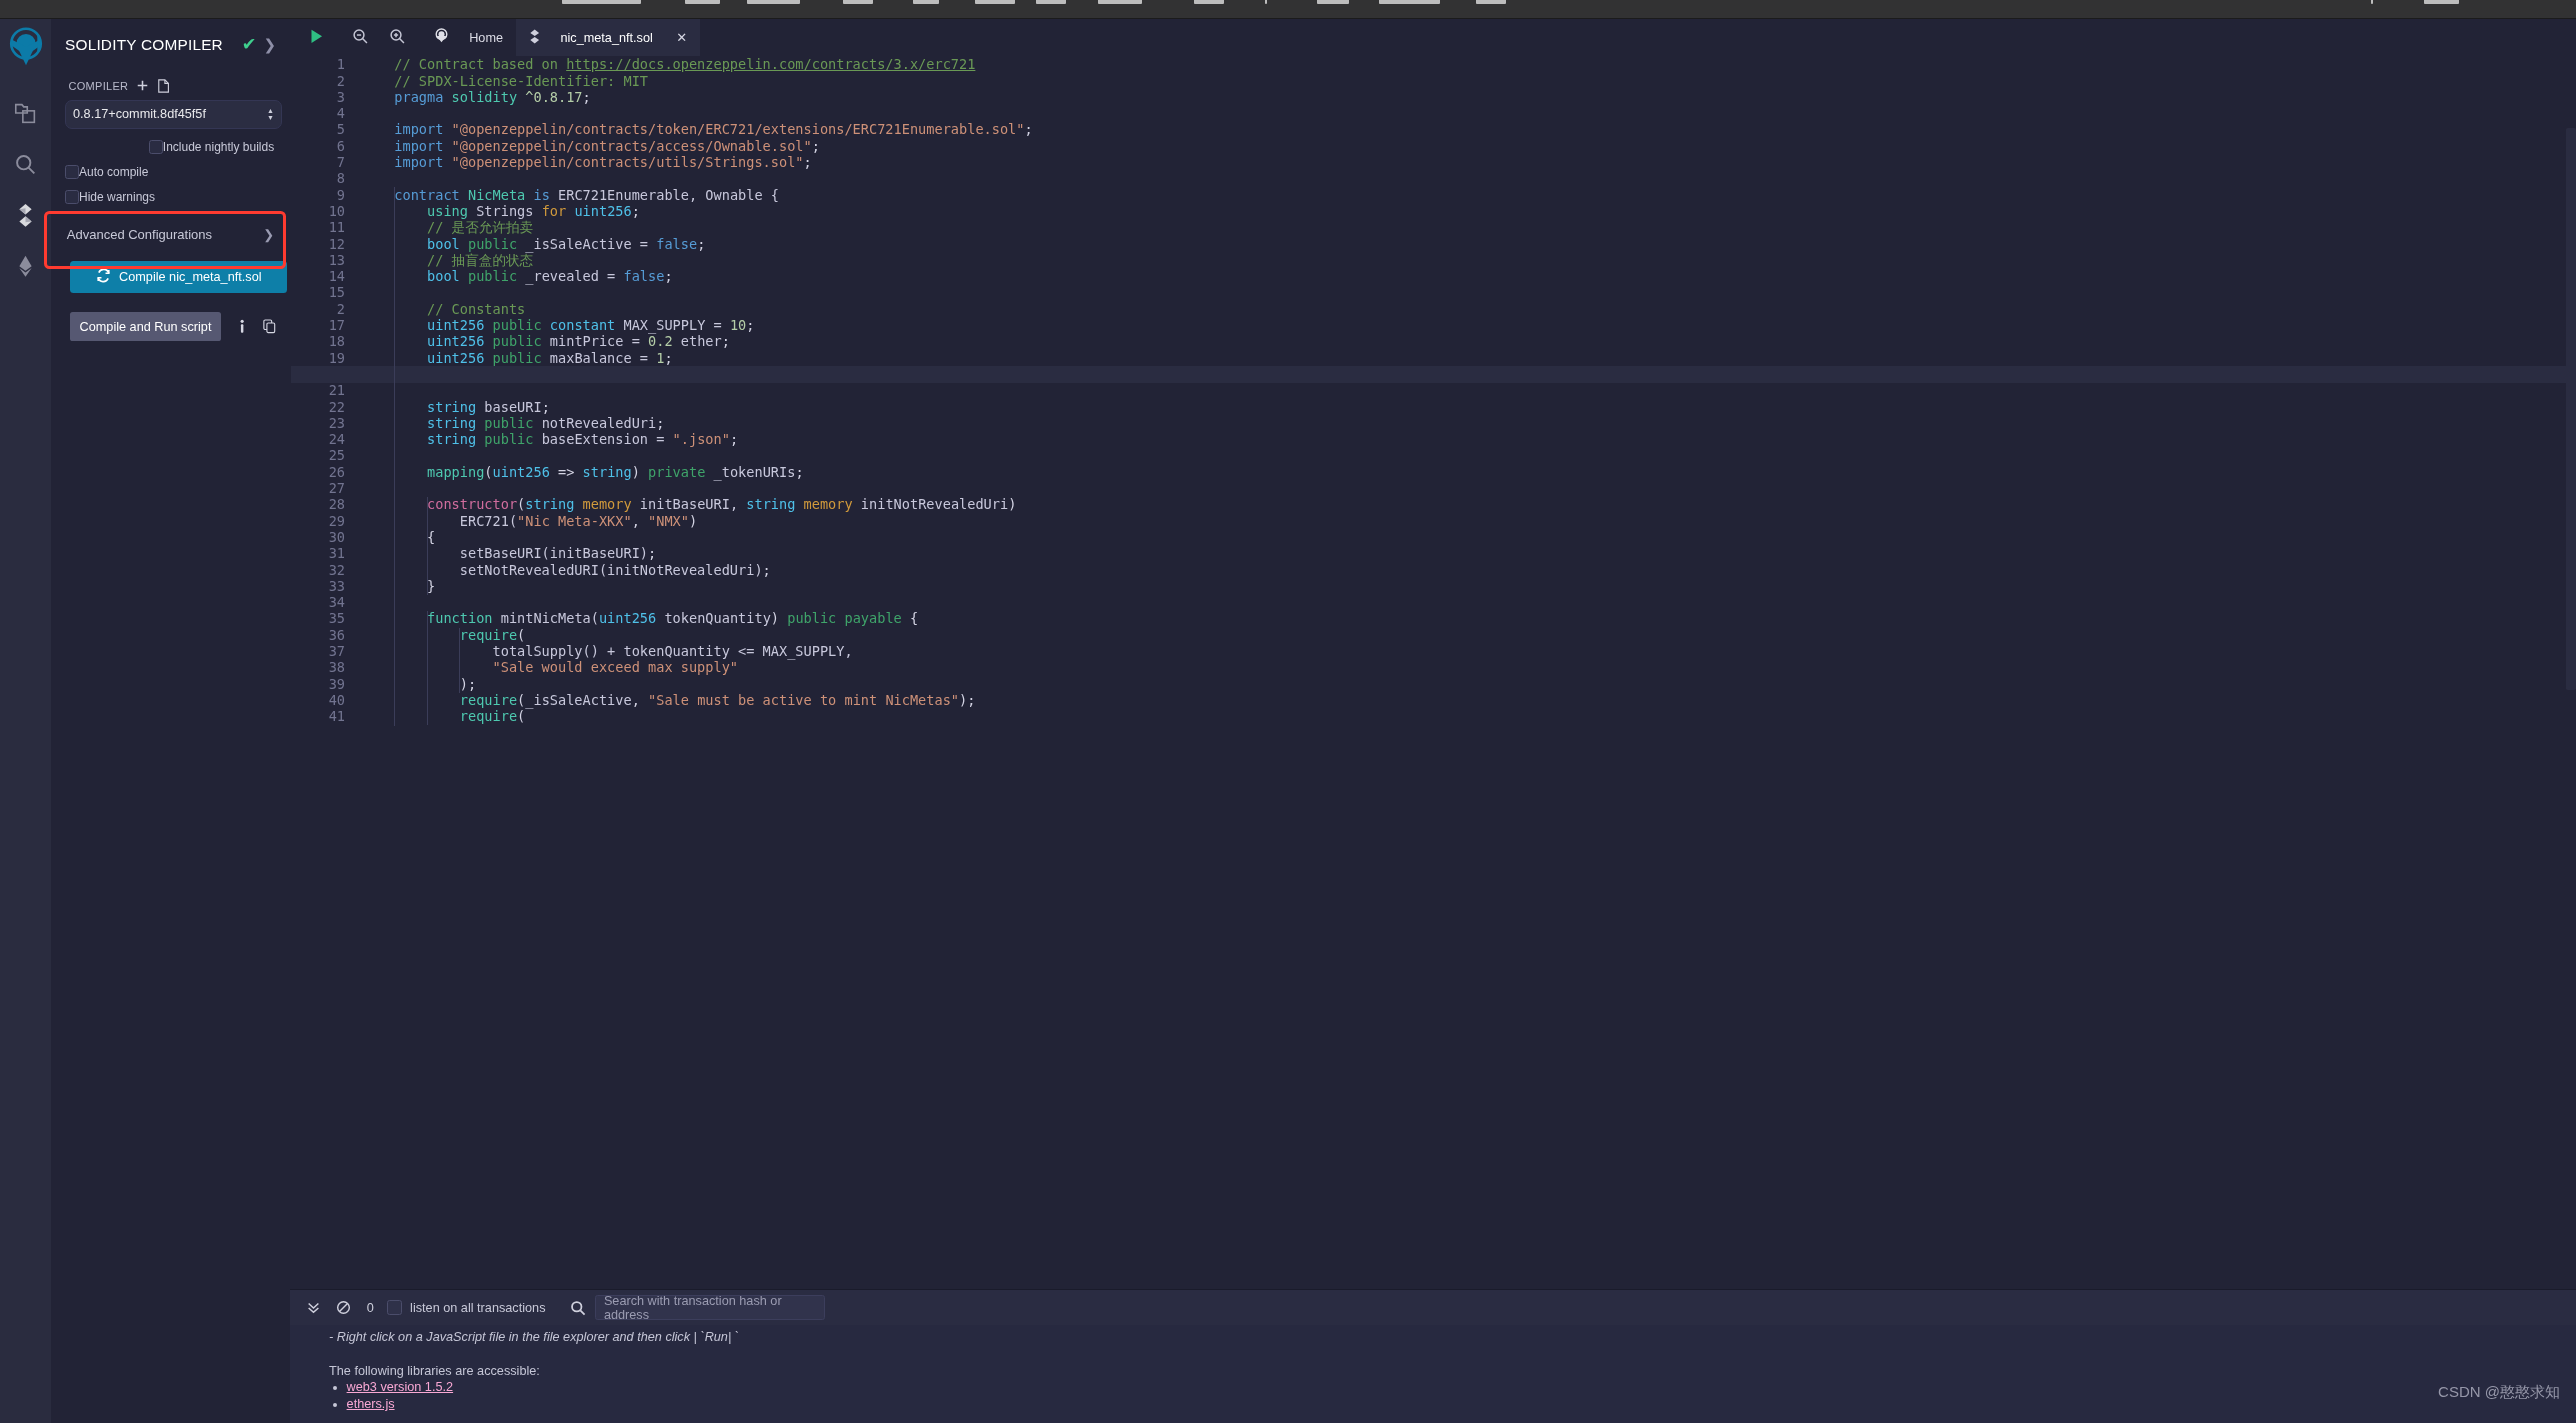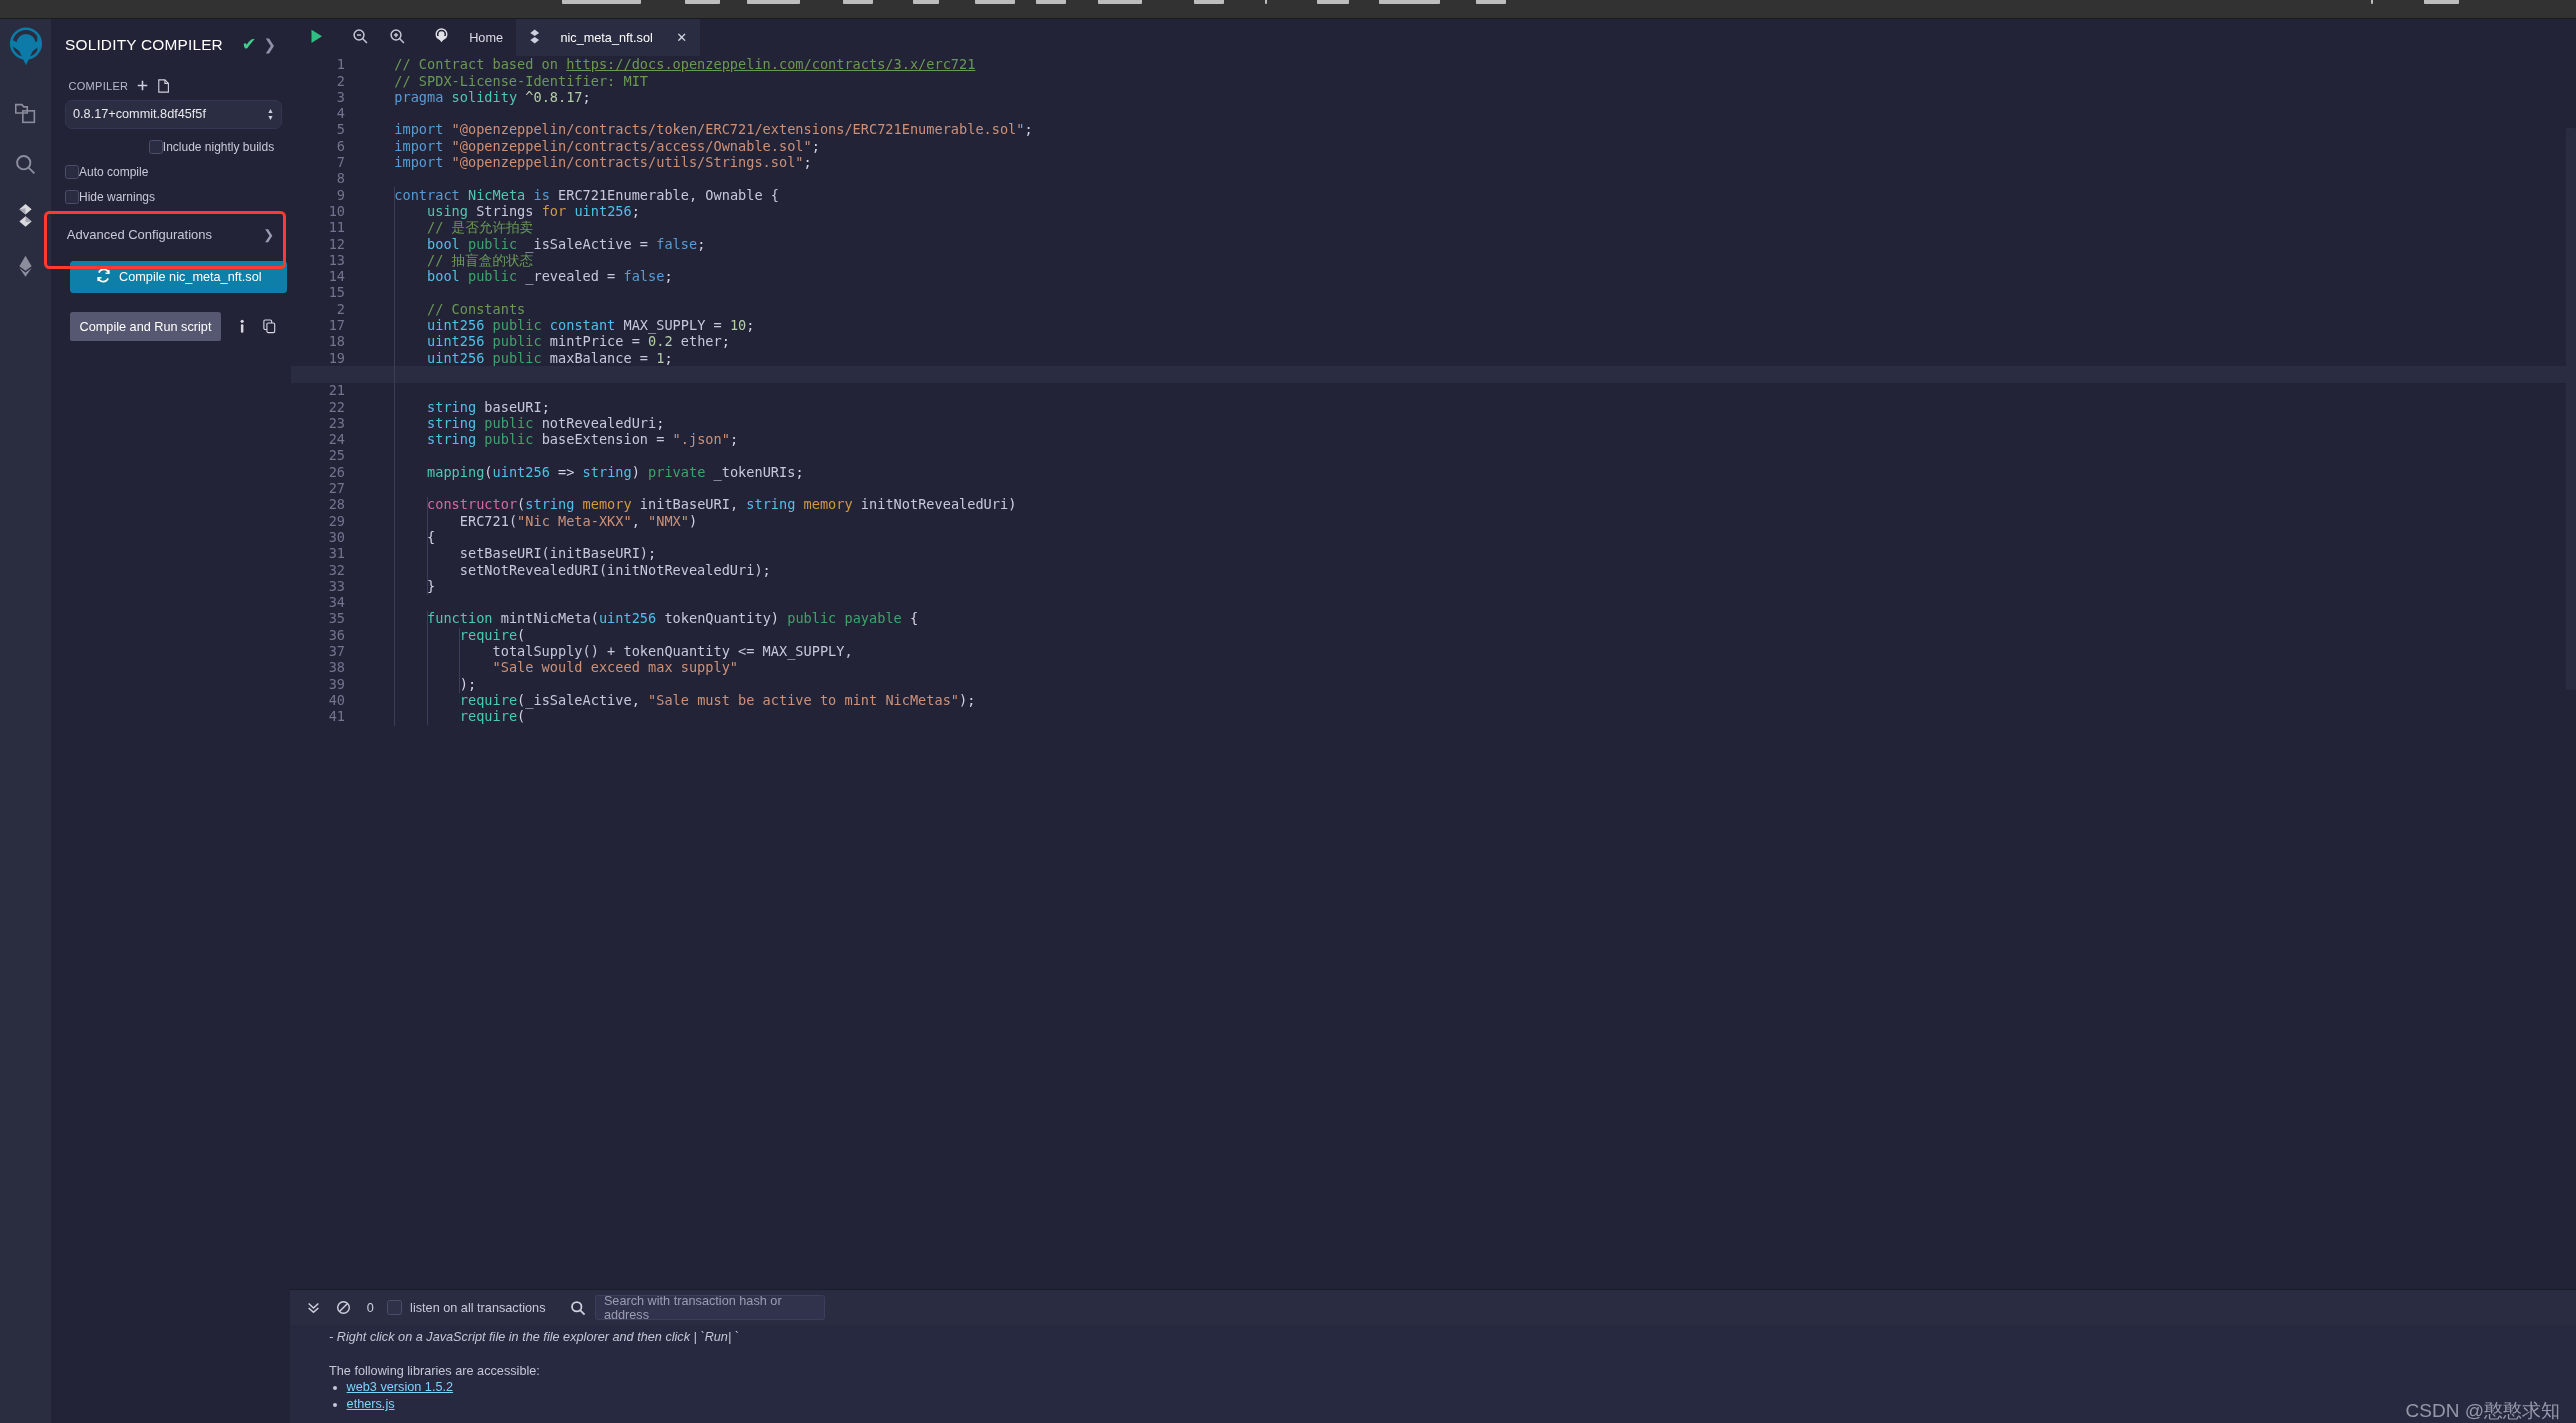--- a/index.html
+++ b/index.html
@@ -183,25 +183,25 @@
     margin-left: 8.8px; width: 230px; height: 24.6px;
     background: #31334c; border: 0.9px solid #3c3e5c; border-radius: 2.6px;
     color: #9b9cb2; font-size: 12.7px; padding: 0 8px;
     display: flex; align-items: center; font-family: inherit;
   }
   .term-body { padding: 5.3px 0 0 39px; color: #c5c6d6; font-size: 12.7px; }
   .term-hint { font-style: italic; color: #c5c6d6; }
   .term-sub { margin-top: 19.3px; }
   .term-list { list-style: disc; margin: 1.8px 0 0 17.6px; }
   .term-list li { line-height: 16.7px; }
-  .term-list a { color: #7dd3fc; text-decoration: underline; cursor: pointer; }
+  .term-list a { color: #f9a8d4; text-decoration: underline; cursor: pointer; }
 
   .watermark {
-    position: absolute; right: 16px; bottom: 0;
-    color: #a9aabb; font-size: 19px; opacity: .85;
+    position: absolute; right: 16px; bottom: 22px;
+    color: #a9aabb; font-size: 15px; opacity: .85;
   }
   .vscroll {
     position: absolute; right: 0; top: 72px; width: 10.5px; height: 562px;
     background: #2a2c41; border-radius: 1.8px;
   }
 </style>
 </head>
 <body>
 
 <div class="app">

